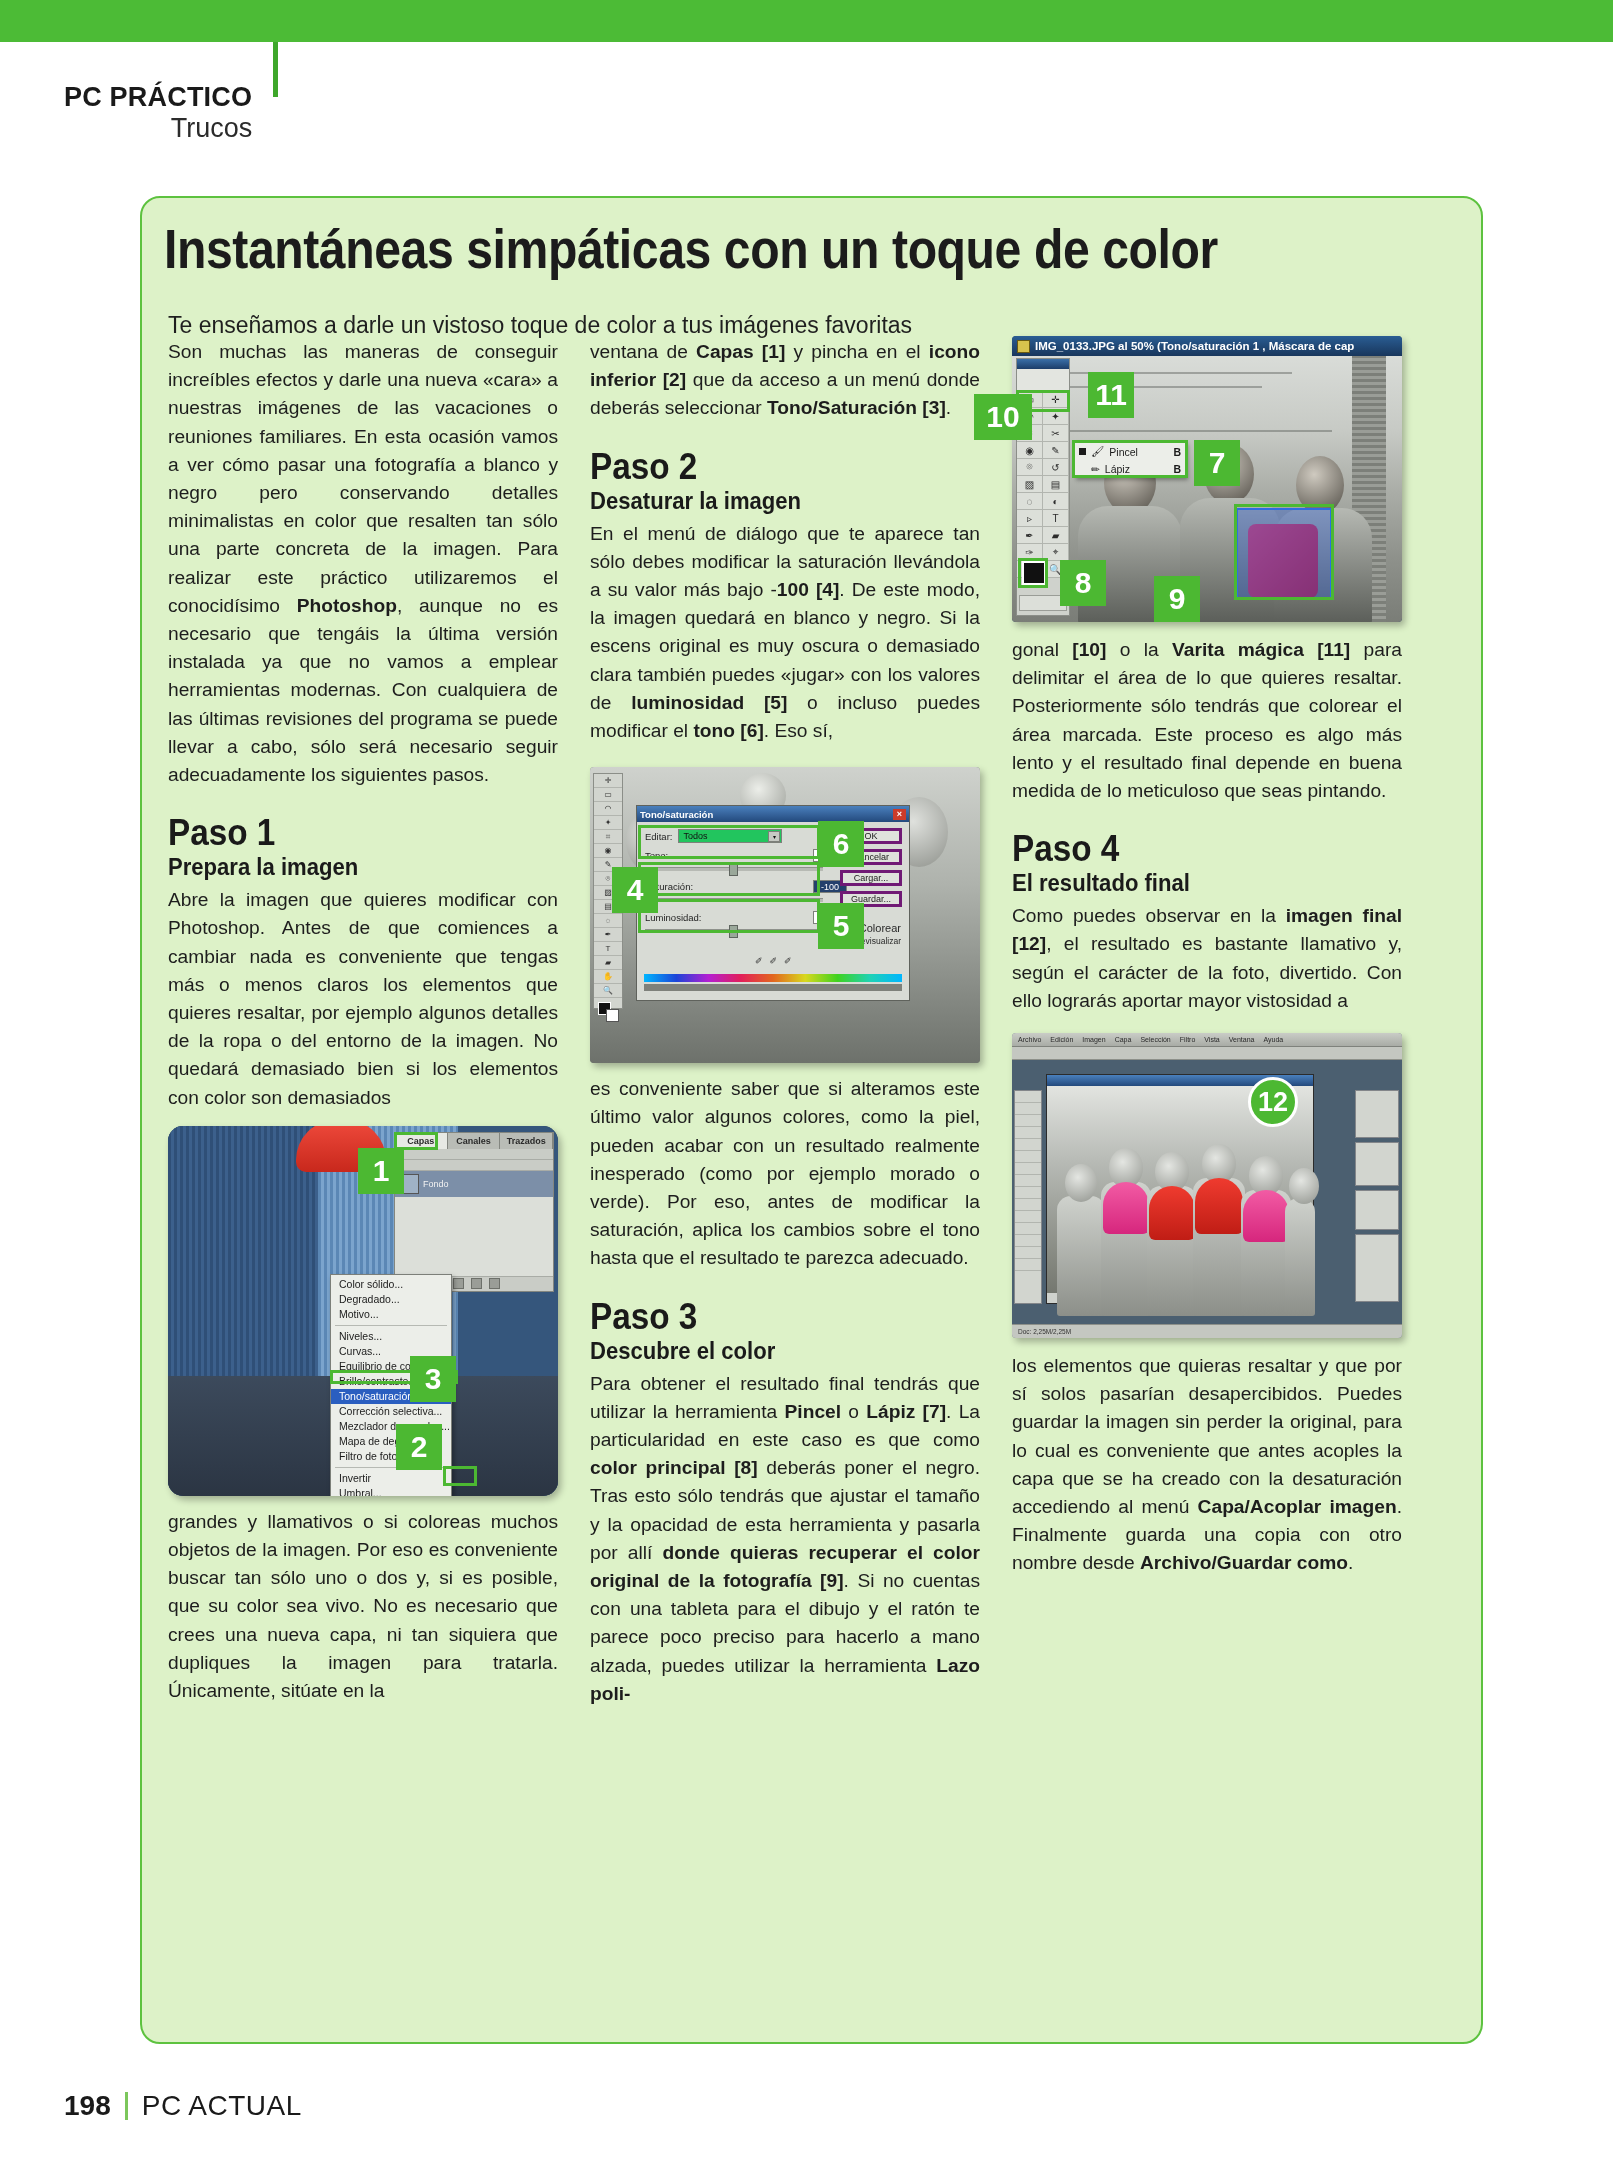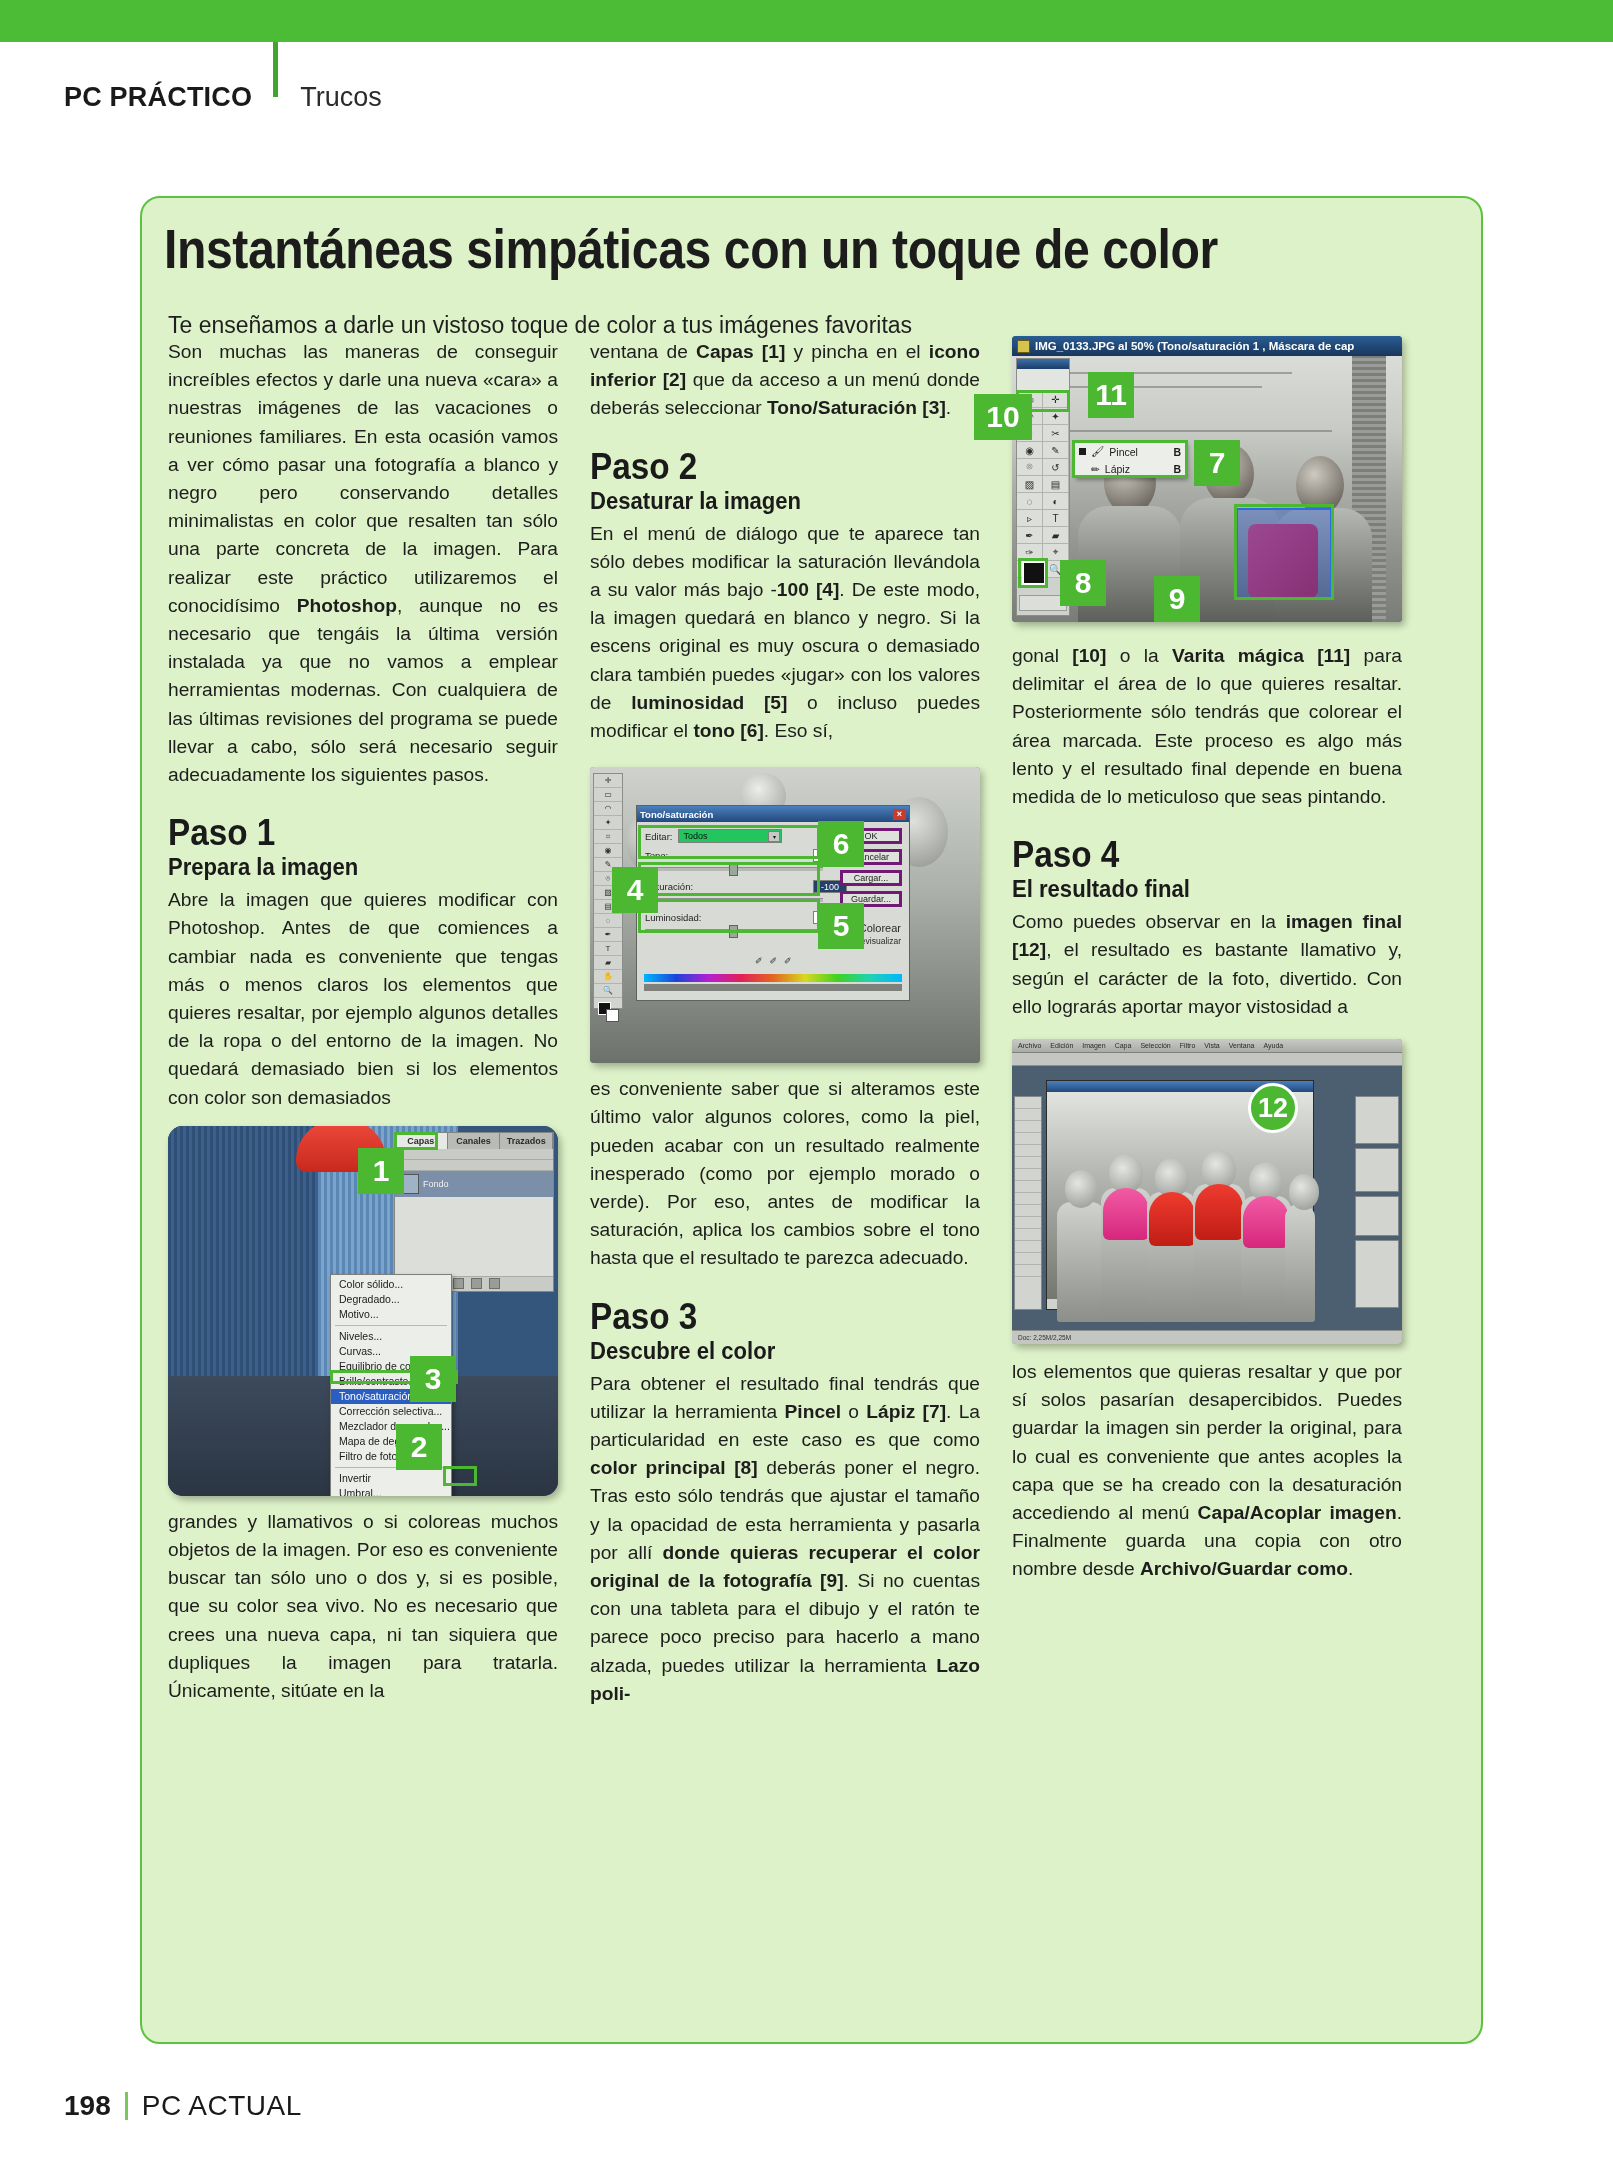--- a/index.html
+++ b/index.html
@@ -18,22 +18,23 @@
   }
   .band-tick {
     position: absolute; left: 273px; top: 42px;
     width: 5px; height: 55px;
     background: #3ea72b;
   }
 
   
   .page-header {
     position: absolute; left: 64px; top: 82px;
-    display: flex; align-items: flex-start; gap: 0px;
+    display: flex; align-items: flex-end; gap: 0px;
     height: 40px;
+    flex-direction: column;
   }
   .hdr-kicker {
     font-size: 27px; font-weight: bold; color: #1a1a1a;
     letter-spacing: 0.2px;
   }
   .hdr-sep { width: 48px; }
   .hdr-section {
     font-size: 27px; font-weight: normal; color: #2b2b2b;
   }
 
@@ -686,21 +687,21 @@
 
     <p class="body">es conveniente saber que si alteramos este último valor algunos colores, como la piel, pueden acabar con un resultado realmente inesperado (como por ejemplo morado o verde). Por eso, antes de modificar la saturación, aplica los cambios sobre el tono hasta que el resultado te parezca adecuado.</p>
 
     <h2 class="paso">Paso 3</h2>
     <h3 class="paso-sub">Descubre el color</h3>
     <p class="body">Para obtener el resultado final tendrás que utilizar la herramienta <b>Pincel</b> o <b>Lápiz [7]</b>. La particularidad en este caso es que como <b>color principal [8]</b> deberás poner el negro. Tras esto sólo tendrás que ajustar el tamaño y la opacidad de esta herramienta y pasarla por allí <b>donde quieras recuperar el color original de la fotografía [9]</b>. Si no cuentas con una tableta para el dibujo y el ratón te parece poco preciso para hacerlo a mano alzada, puedes utilizar la herramienta <b>Lazo poli-</b></p>
   </div>
 
   <div class="col col3">
 
-    <div class="figure" style="margin-top:-2px;margin-bottom:20px;">
+    <div class="figure" style="margin-top:-2px;margin-bottom:14px;">
       <div class="shot ps-a">
         <div class="titlebar">
           <span class="tb-ico"></span>
           <span>IMG_0133.JPG al 50% (Tono/saturación 1 , Máscara de cap</span>
         </div>
         <div class="canvas">
           <div class="wall-line" style="left:40px;top:16px;width:240px;"></div>
           <div class="wall-line" style="left:40px;top:30px;width:210px;"></div>
           <div class="wall-line" style="left:40px;top:74px;width:280px;"></div>
           <div style="position:absolute;left:340px;top:0;width:34px;height:266px;background:repeating-linear-gradient(0deg,#7c7f79 0 3px,#9a9d97 3px 6px);"></div>

